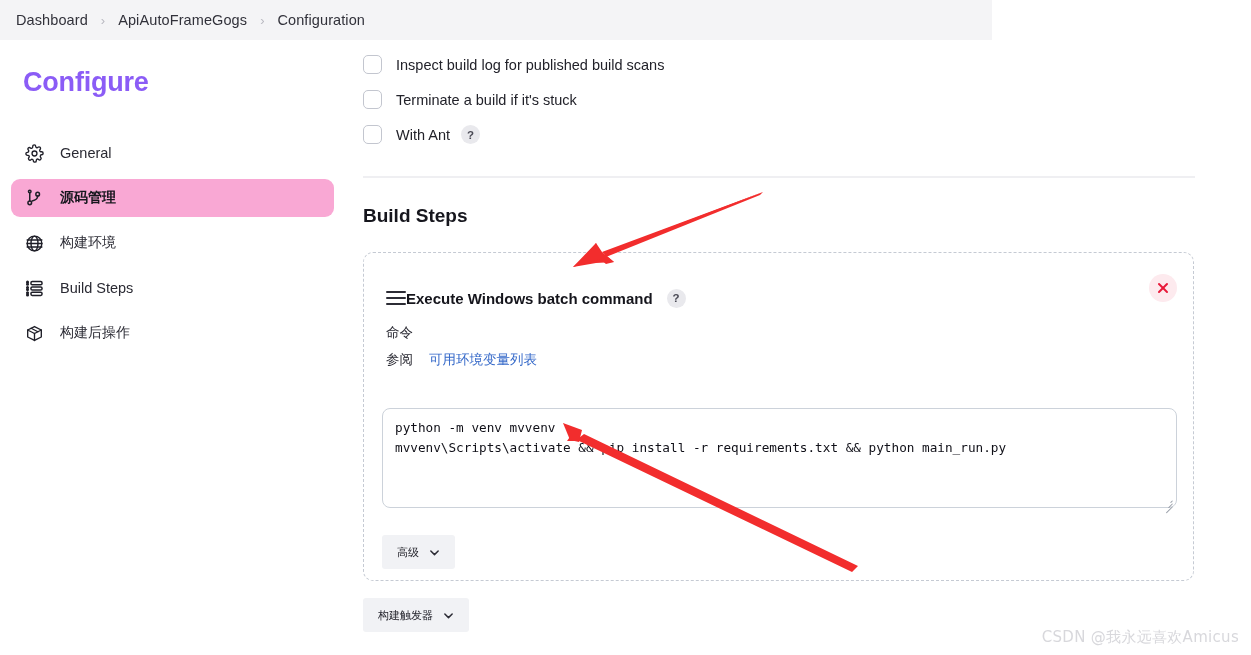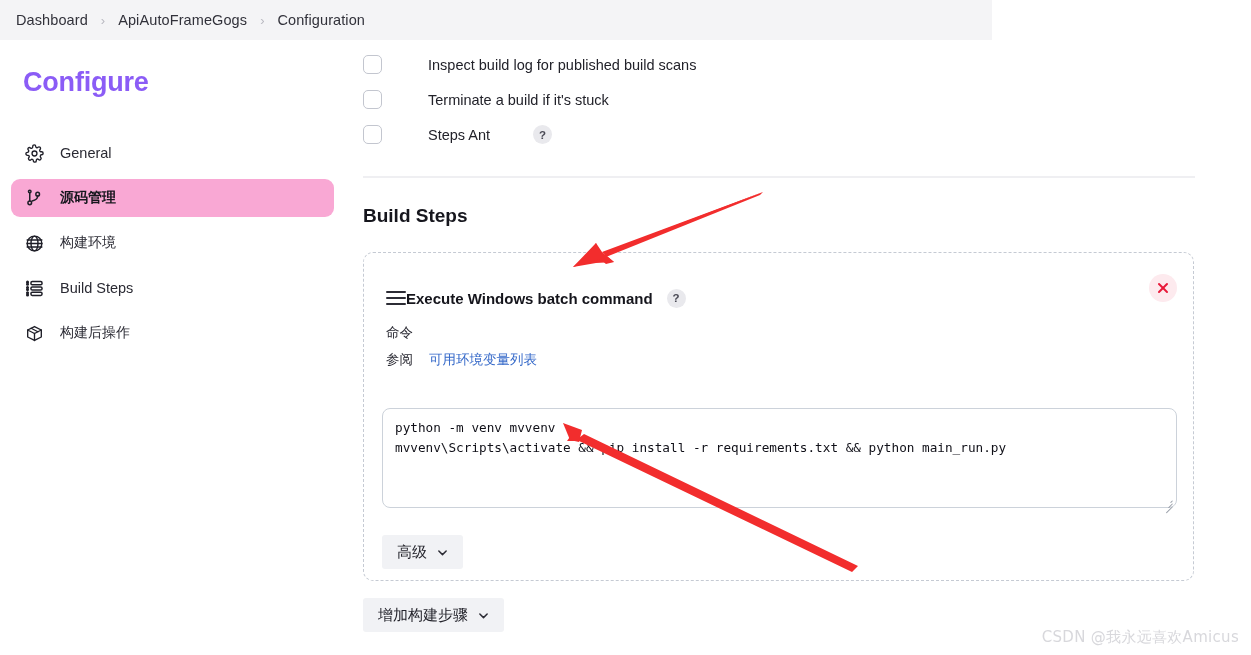--- a/index.html
+++ b/index.html
@@ -47,21 +47,21 @@
     color: #1f1f28; margin-right: 15px;
   }
   .nav-ico svg { display:block; }
   .nav-label { font-size: 14.5px; color: #2a2a33; }
   .nav-item.active .nav-label { font-weight: 700; color:#16161d; }
   .nav-label.cjk { font-family: "DejaVu Sans", sans-serif; font-size: 14px; }
 
   
   .main { position: absolute; left: 340px; top: 40px; width: 911px; height: 615px; }
 
-  .chk-row { display: flex; align-items: center; height: 35px; margin-left: 23px; gap: 32px; }
+  .chk-row { display: flex; align-items: center; height: 35px; margin-left: 23px; }
   .chk-box {
     width: 19px; height: 19px; border: 1.6px solid #c3c6cf; border-radius: 5px;
     background: #fff; flex: 0 0 19px; cursor: pointer;
   }
   .chk-label { font-size: 14.5px; color: #22222a; margin-left: 14px; white-space: nowrap; }
   .help-badge {
     display: inline-flex; align-items:center; justify-content:center;
     width: 19px; height: 19px; border-radius: 50%;
     background: #e9e9ed; color: #4a4a55; font-size: 11.5px; font-weight: 700;
     margin-left: 11px; cursor: pointer; flex:0 0 19px;
@@ -117,21 +117,21 @@
   }
   .resize-grip i { position:absolute; right:0; background:#9aa0aa; height:1px; border-radius:1px; }
   .resize-grip i:nth-child(1){ width:9px; bottom:0; transform: rotate(-45deg); transform-origin: right bottom; }
   .resize-grip i:nth-child(2){ width:6px; bottom:3px; transform: rotate(-45deg); transform-origin: right bottom; }
   .resize-grip i:nth-child(3){ width:3px; bottom:6px; transform: rotate(-45deg); transform-origin: right bottom; }
 
   .pill-btn {
     display: inline-flex; align-items: center; justify-content: center;
     height: 34px; padding: 0 15px; border-radius: 3px;
     background: #f1f2f5; border: none; cursor: pointer;
-    font-family: "DejaVu Sans", sans-serif; font-size: 15px; color: #23232b;
+    font-family: "DejaVu Sans", sans-serif; font-size: 11px; color: #23232b;
     white-space: nowrap;
   }
   .pill-btn .caret { margin-left: 10px; display:inline-flex; }
   .adv-btn { position: absolute; left: 18px; top: 282px; }
   .add-step-btn { position: absolute; left: 23px; top: 558px; }
 
   
   .arrows { position: absolute; left:0; top:0; width: 1251px; height: 655px; pointer-events: none; }
 
   .watermark {
@@ -233,21 +233,21 @@
       <div class="chk-row">
         <span class="chk-box"></span>
         <span class="chk-label">Inspect build log for published build scans</span>
       </div>
       <div class="chk-row">
         <span class="chk-box"></span>
         <span class="chk-label">Terminate a build if it's stuck</span>
       </div>
       <div class="chk-row">
         <span class="chk-box"></span>
-        <span class="chk-label">Steps Ant</span>
+        <span class="chk-label">With Ant</span>
         <span class="help-badge">?</span>
       </div>
     </div>
 
     <div class="divider"></div>
 
     <div class="section-title">Build Steps</div>
 
     <div class="step-card">
 
@@ -287,21 +287,21 @@
         <span class="caret">
           <svg width="11" height="11" viewBox="0 0 12 12" fill="none" stroke="#2c2c35" stroke-width="1.6" stroke-linecap="round" stroke-linejoin="round">
             <polyline points="2,4.3 6,8.3 10,4.3"></polyline>
           </svg>
         </span>
       </button>
 
     </div>
 
     <button class="pill-btn add-step-btn">
-      <span>增加构建步骤</span>
+      <span>构建触发器</span>
       <span class="caret">
         <svg width="11" height="11" viewBox="0 0 12 12" fill="none" stroke="#2c2c35" stroke-width="1.6" stroke-linecap="round" stroke-linejoin="round">
           <polyline points="2,4.3 6,8.3 10,4.3"></polyline>
         </svg>
       </span>
     </button>
 
   </div>
 
   <svg class="arrows" viewBox="0 0 1251 655">

